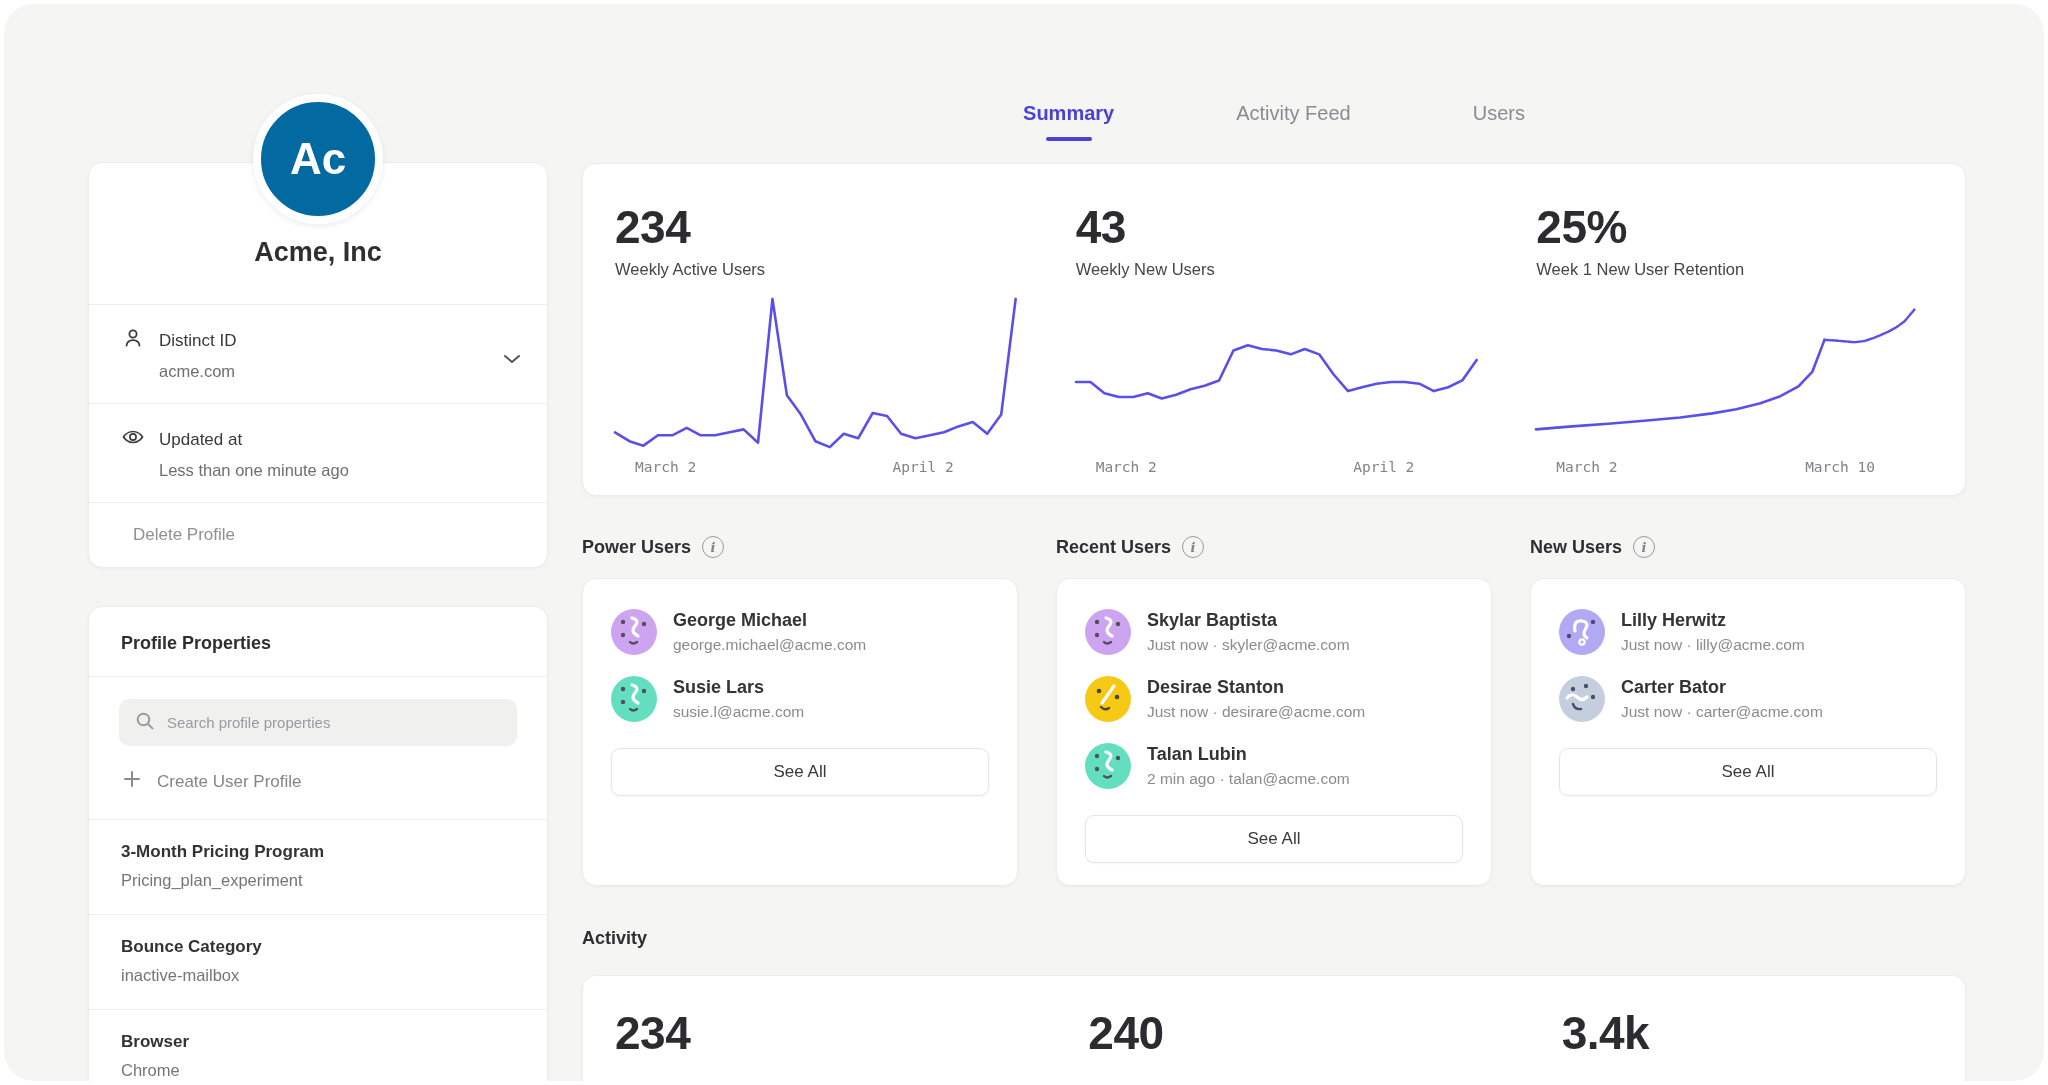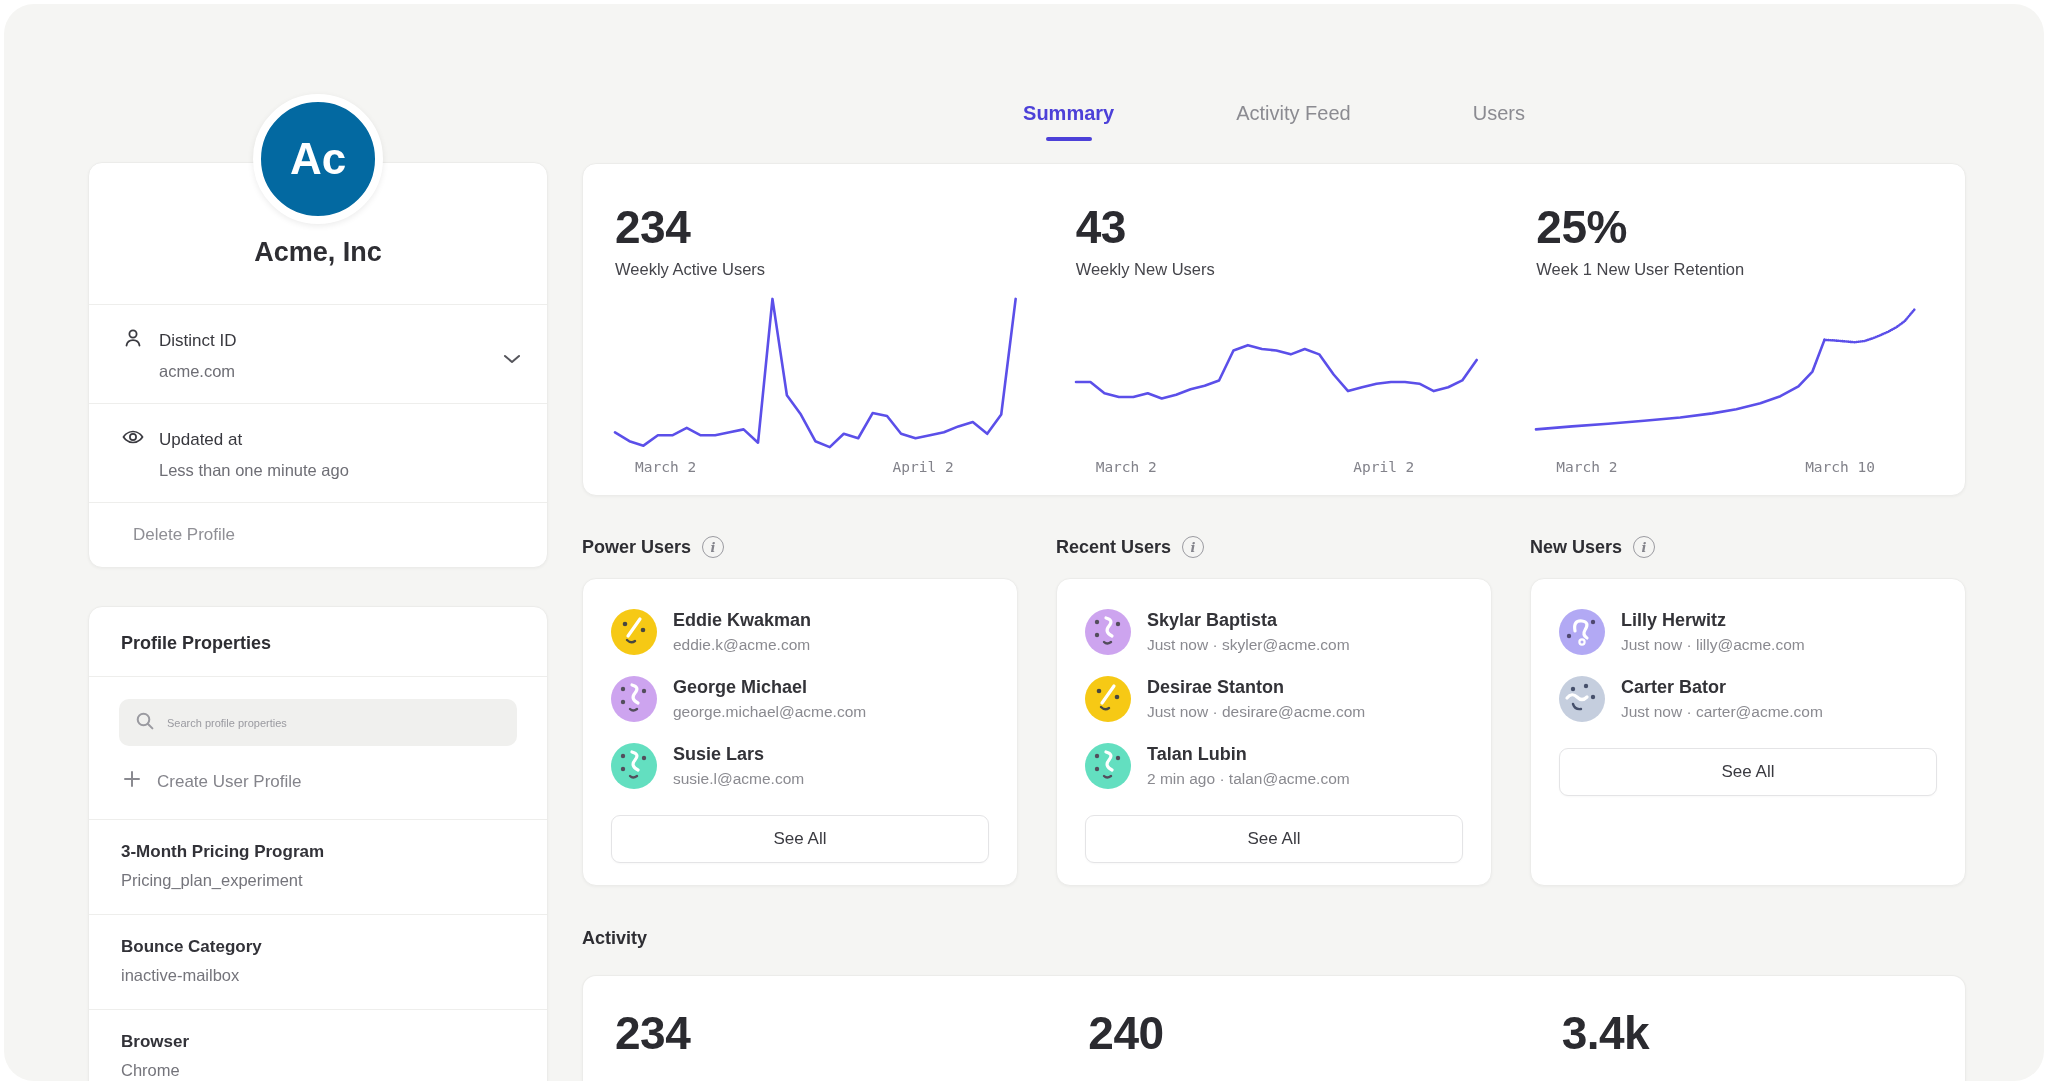--- a/index.html
+++ b/index.html
@@ -14,21 +14,21 @@
   .company-name { padding:74px 20px 36px; text-align:center; font-size:27px; font-weight:700; color:#2e2e33; }
   .id-row { position:relative; border-top:1px solid #eeeeec; padding:21px 30px 22px 32px; }
   .id-head { display:flex; align-items:center; gap:14px; font-size:17px; font-weight:400; color:#38383e; }
   .id-head svg { flex:none; }
   .id-value { margin:7px 0 0 38px; font-size:16.5px; color:#6e6e75; }
   .row-chevron { position:absolute; right:26px; top:50%; margin-top:-4px; }
   .delete-row { border-top:1px solid #eeeeec; padding:22px 44px; font-size:17px; color:#8f8f95; cursor:pointer; }
   .props-card { margin-top:38px; }
   .props-title { padding:26px 32px 22px; font-size:18px; font-weight:700; color:#2e2e33; border-bottom:1px solid #eeeeec; }
   .search-box { margin:22px 30px 0; height:47px; background:#f0f0ee; border-radius:10px; display:flex; align-items:center; gap:12px; padding:0 16px; }
-  .search-box input { border:none; outline:none; background:transparent; font-size:11px; color:#4a4a50; width:100%; font-family:"Liberation Sans", sans-serif; }
+  .search-box input { border:none; outline:none; background:transparent; font-size:15px; color:#4a4a50; width:100%; font-family:"Liberation Sans", sans-serif; }
   .search-box input::placeholder { color:#9a9aa0; }
   .create-row { display:flex; align-items:center; gap:16px; margin:24px 30px 26px 34px; font-size:17px; color:#84848b; cursor:pointer; }
   .prop-item { border-top:1px solid #eeeeec; padding:22px 32px 24px; }
   .prop-name { font-size:17px; font-weight:700; color:#323238; }
   .prop-value { margin-top:9px; font-size:16.5px; color:#74747b; }
 
   
   .main { flex:1; margin-left:34px; min-width:0; }
   .tabs { display:flex; justify-content:center; gap:122px; padding-top:98px; }
   .tab { font-size:20px; color:#8b8b91; cursor:pointer; text-align:center; }
@@ -203,34 +203,20 @@
         <div class="sec-head">
           <span>New Users</span>
           <span class="info-icon">i</span>
         </div>
       </div>
 
       <div class="user-cards">
 
         <div class="user-card">
           <div class="user-row">
-            <span class="u-avatar" style="background: rgb(246, 201, 21);">
-                <svg viewBox="0 0 46 46">
-                  <circle cx="14" cy="15" r="2.3" fill="#474740"></circle>
-                  <circle cx="32" cy="21" r="2.3" fill="#474740"></circle>
-                  <path d="M29 10 L17 27" stroke="#fff" stroke-width="3.2" stroke-linecap="round" fill="none"></path>
-                  <path d="M16 31 q4 4 8 1" stroke="#474740" stroke-width="2.4" fill="none" stroke-linecap="round"></path>
-                </svg>
-              </span>
-            <span class="u-text">
-                <span class="u-name">Eddie Kwakman</span>
-                <span class="u-sub">eddie.k@acme.com</span>
-              </span>
-          </div>
-          <div class="user-row">
             <span class="u-avatar" style="background: rgb(205, 164, 239);">
                 <svg viewBox="0 0 46 46">
                   <path d="M21 9 q8 2 3 8 q-5 6 3 10" stroke="#fff" stroke-width="3.2" fill="none" stroke-linecap="round"></path>
                   <circle cx="12" cy="13" r="2.2" fill="#534d5c"></circle>
                   <circle cx="33" cy="15" r="2.2" fill="#534d5c"></circle>
                   <circle cx="12" cy="26" r="2.2" fill="#534d5c"></circle>
                   <path d="M19 33 q3 3 7 0" stroke="#534d5c" stroke-width="2.4" fill="none" stroke-linecap="round"></path>
                 </svg>
               </span>
             <span class="u-text">

